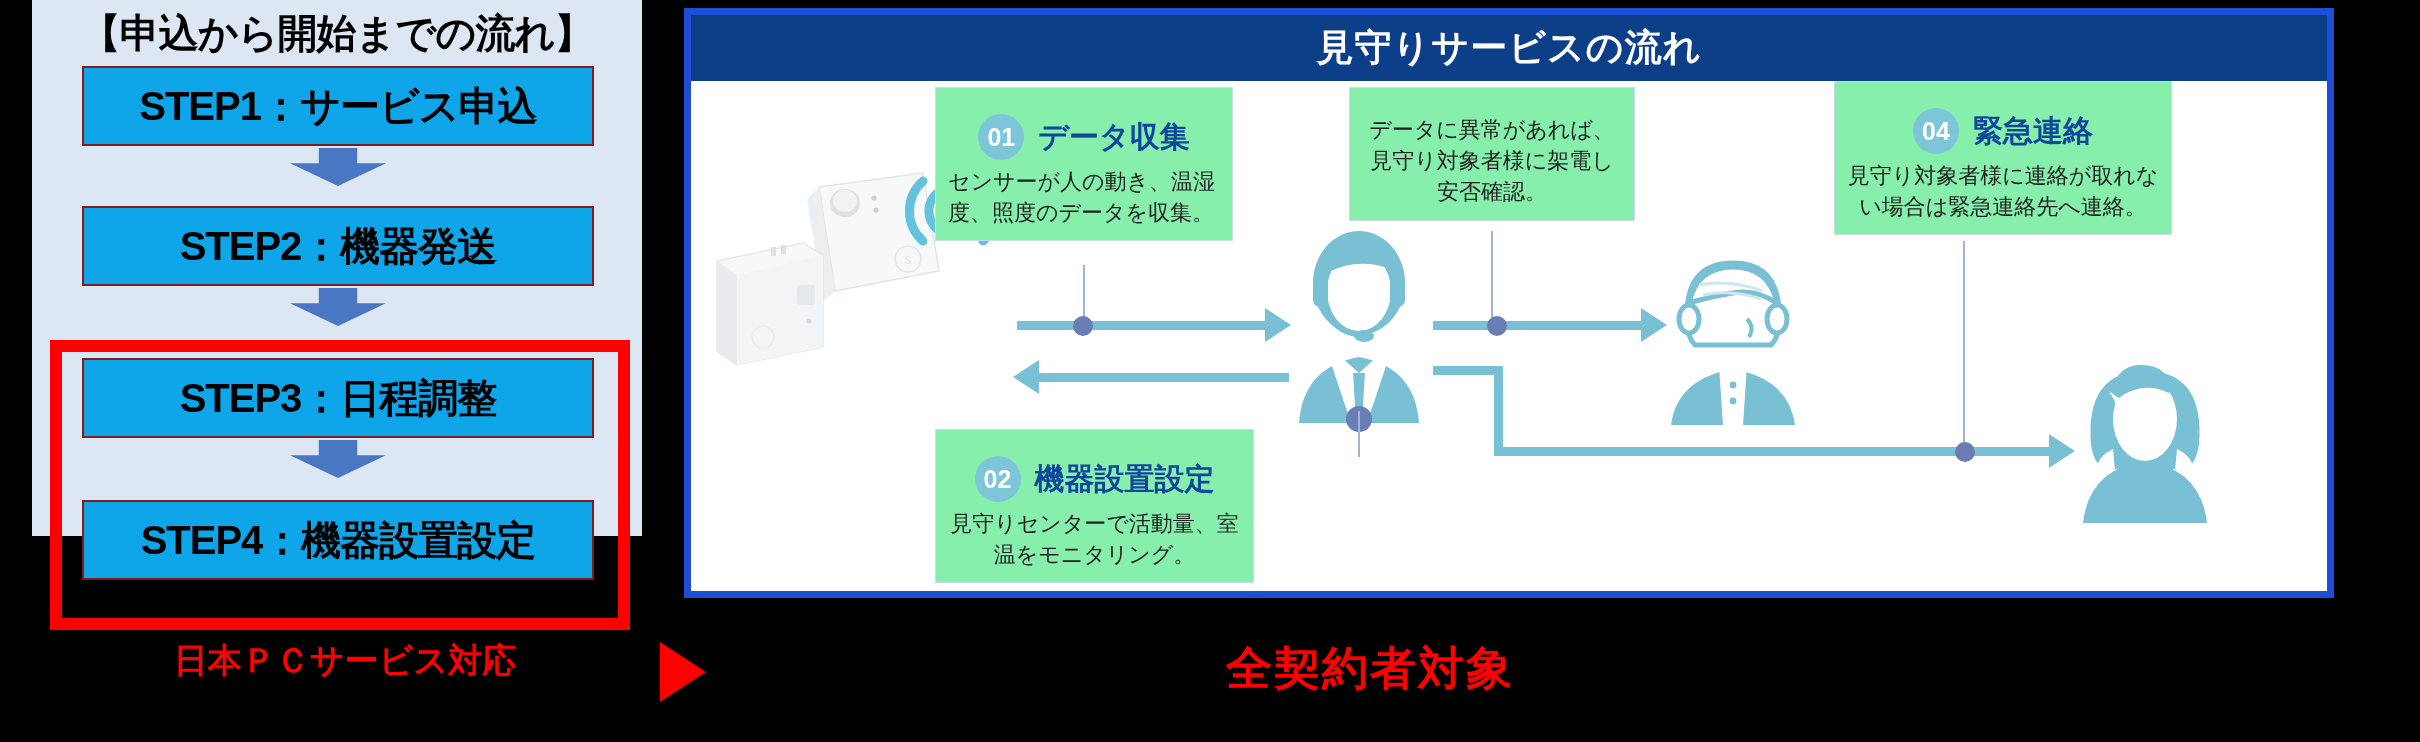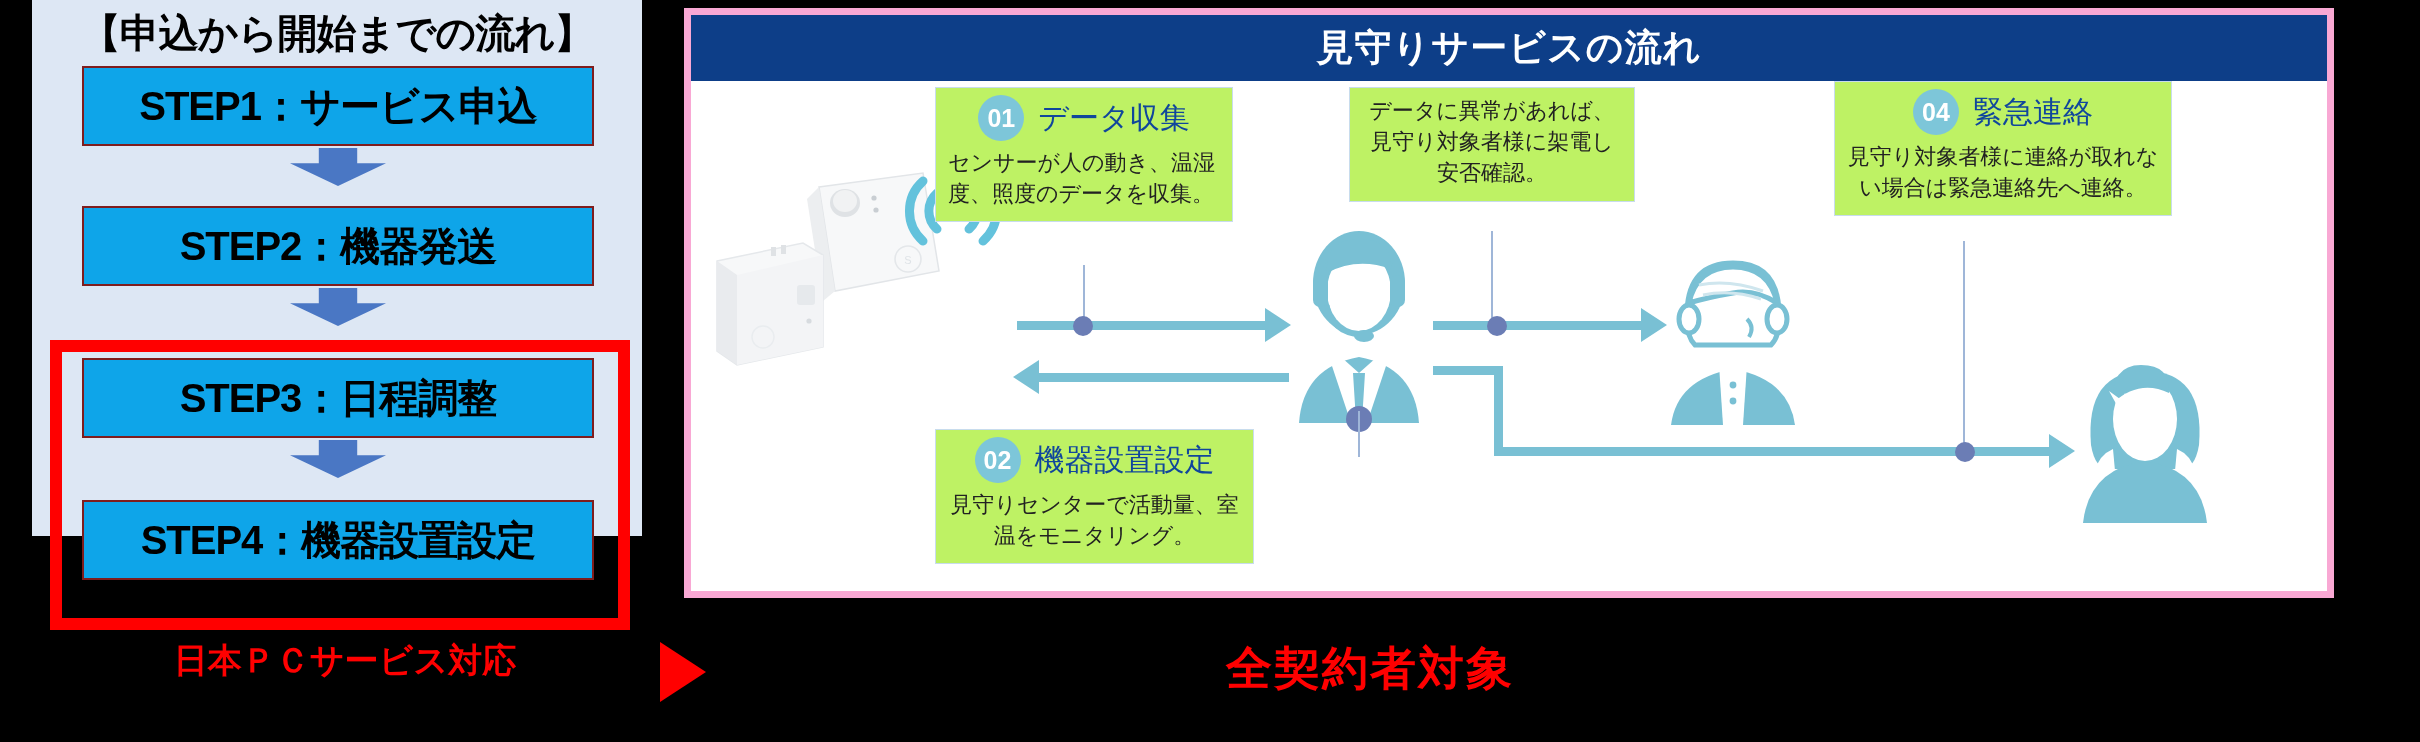--- a/index.html
+++ b/index.html
@@ -59,50 +59,50 @@
   
   #bottom-caption{
     position:absolute;left:1060px;top:638px;width:620px;
     text-align:center;font-size:46px;font-weight:bold;color:#ff0000;
     white-space:nowrap;letter-spacing:2px;
   }
 
   
   #right-panel{
     position:absolute;left:684px;top:8px;width:1650px;height:590px;
-    background:#ffffff;border:7px solid #f9a8d4;box-sizing:border-box;
+    background:#ffffff;border:7px solid #1d4ed8;box-sizing:border-box;
   }
   #right-header{
     position:absolute;left:0;top:0;width:100%;height:66px;
     background:#0d3e88;display:flex;align-items:center;justify-content:center;
   }
   #right-header span{
     color:#ffffff;font-size:37px;font-weight:bold;letter-spacing:1px;
     white-space:nowrap;
   }
   #stage{
     position:absolute;left:0;top:66px;width:100%;height:510px;
   }
 
   
   .info-card{
-    position:absolute;background:#bef264;border:1.5px solid #c8dced;
-    box-sizing:border-box;padding:7px 12px 12px;
+    position:absolute;background:#86efac;border:1.5px solid #c8dced;
+    box-sizing:border-box;padding:26px 12px 12px;
   }
   .card-head{
     display:flex;align-items:center;justify-content:center;gap:14px;
     margin-bottom:6px;
   }
   .card-num{
     width:46px;height:46px;border-radius:50%;background:#7dc6d9;
     color:#ffffff;font-size:25px;font-weight:bold;
     display:flex;align-items:center;justify-content:center;flex:0 0 auto;
   }
   .card-title{
-    font-size:30px;font-weight:normal;color:#10469c;white-space:nowrap;text-align:center;
+    font-size:30px;font-weight:bold;color:#10469c;white-space:nowrap;text-align:center;
   }
   .card-body{
     font-size:22px;line-height:1.42;color:#222;text-align:center;
   }
   .card-body.left-al{text-align:left;}
 
   #card-01{left:244px;top:6px;width:298px;}
   #card-02{left:244px;top:348px;width:319px;}
   #card-03{left:658px;top:6px;width:286px;}
   #card-04{left:1143px;top:0px;width:338px;}

